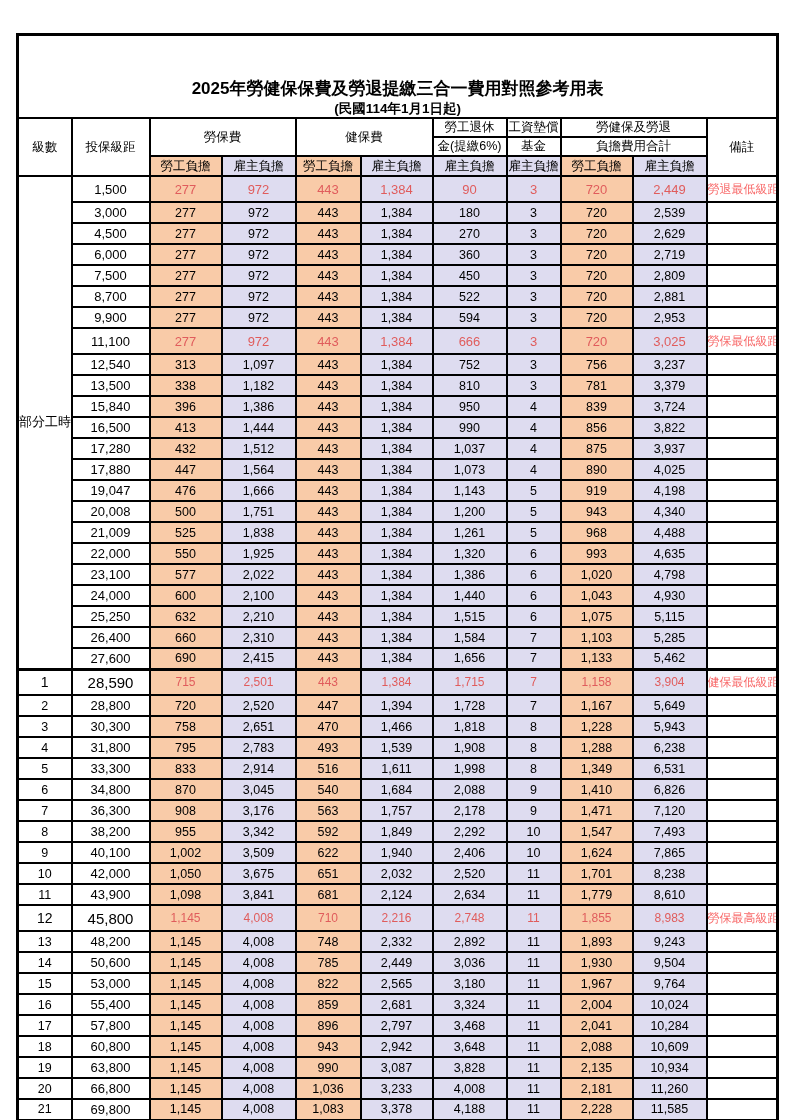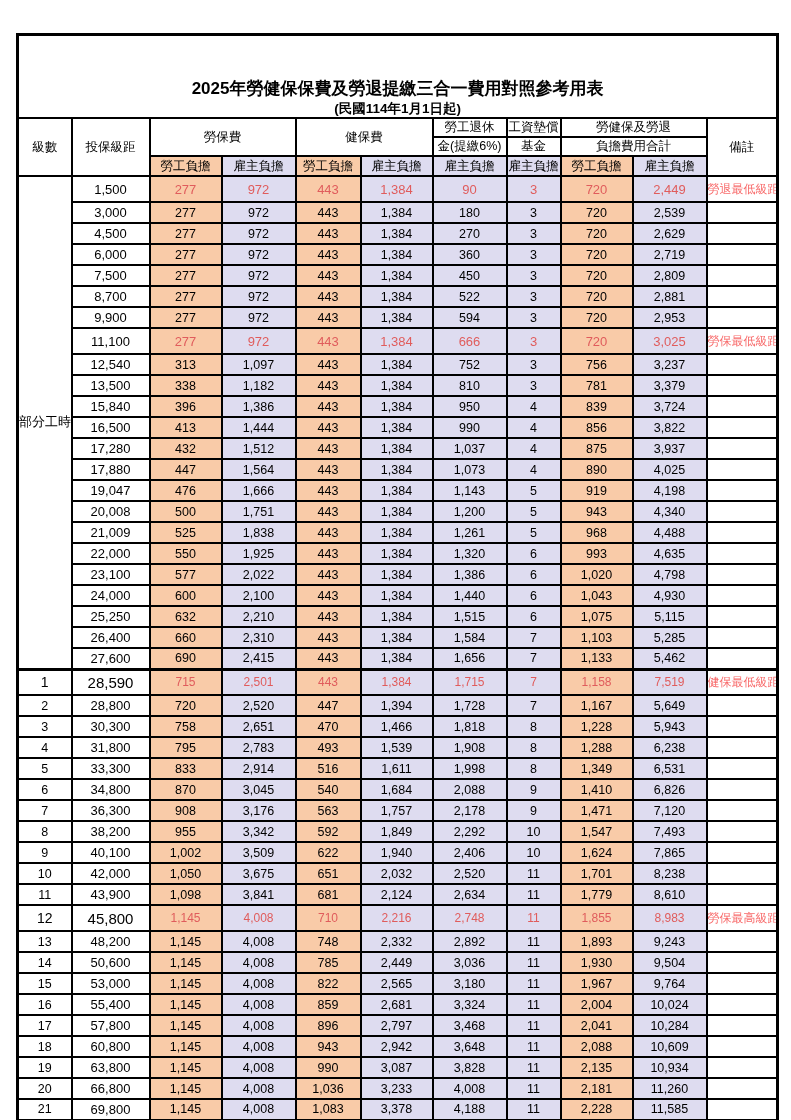--- a/index.html
+++ b/index.html
@@ -377,21 +377,21 @@
         <tr class="red special big section-start">
           <td class="level">1</td>
           <td class="bracket">28,590</td>
           <td class="val emp">715</td>
           <td class="val er">2,501</td>
           <td class="val emp">443</td>
           <td class="val er">1,384</td>
           <td class="val er">1,715</td>
           <td class="val er">7</td>
           <td class="val emp">1,158</td>
-          <td class="val er">7,519</td>
+          <td class="val er">3,904</td>
           <td class="remark">健保最低級距</td>
         </tr>
         <tr>
           <td class="level">2</td>
           <td class="bracket">28,800</td>
           <td class="val emp">720</td>
           <td class="val er">2,520</td>
           <td class="val emp">447</td>
           <td class="val er">1,394</td>
           <td class="val er">1,728</td>

